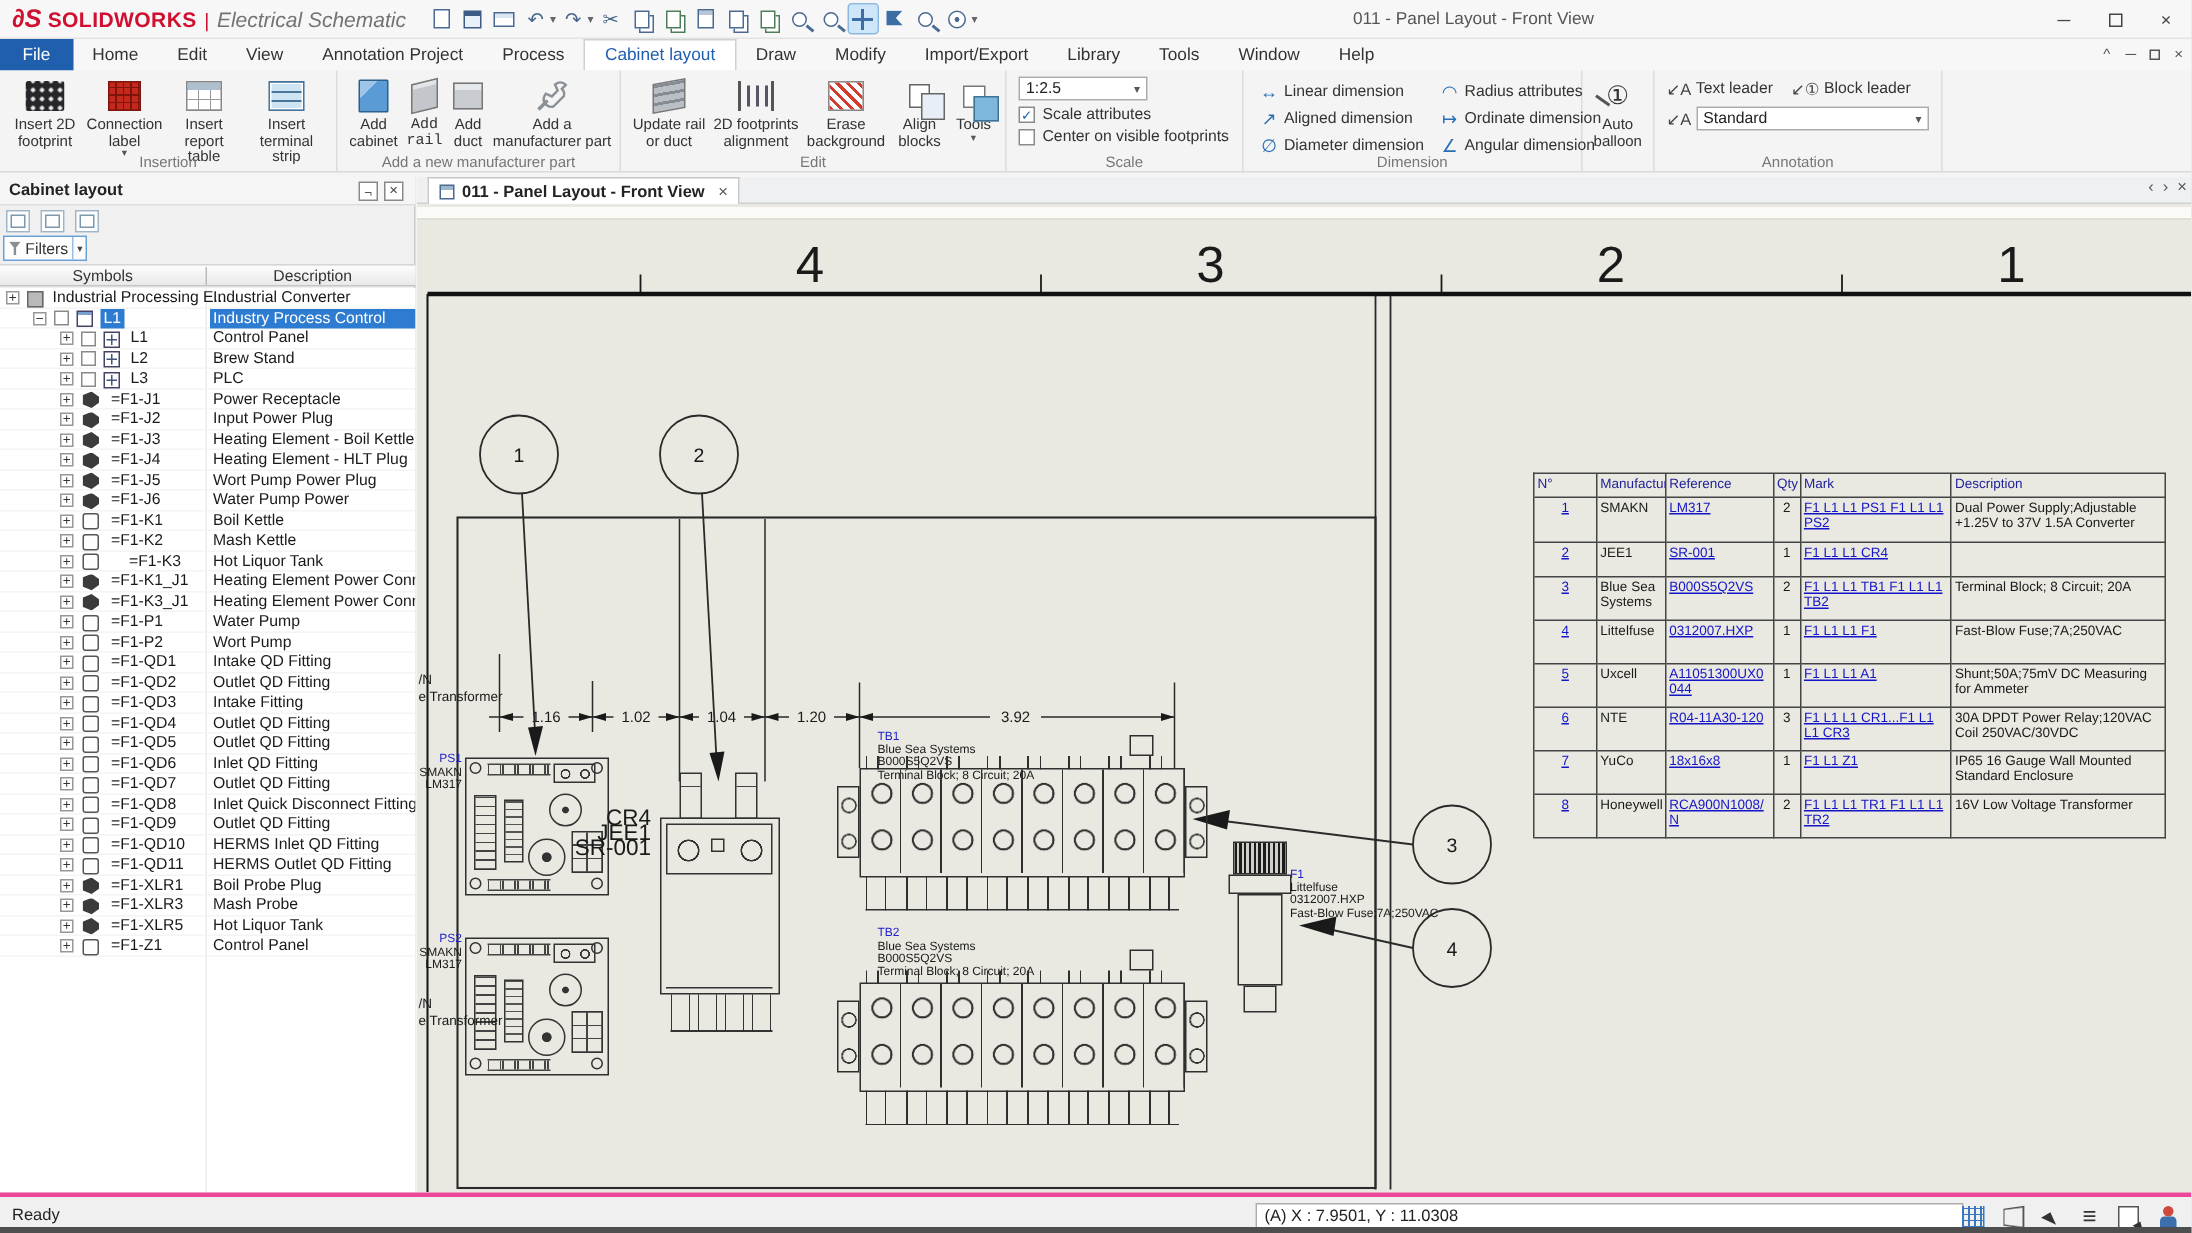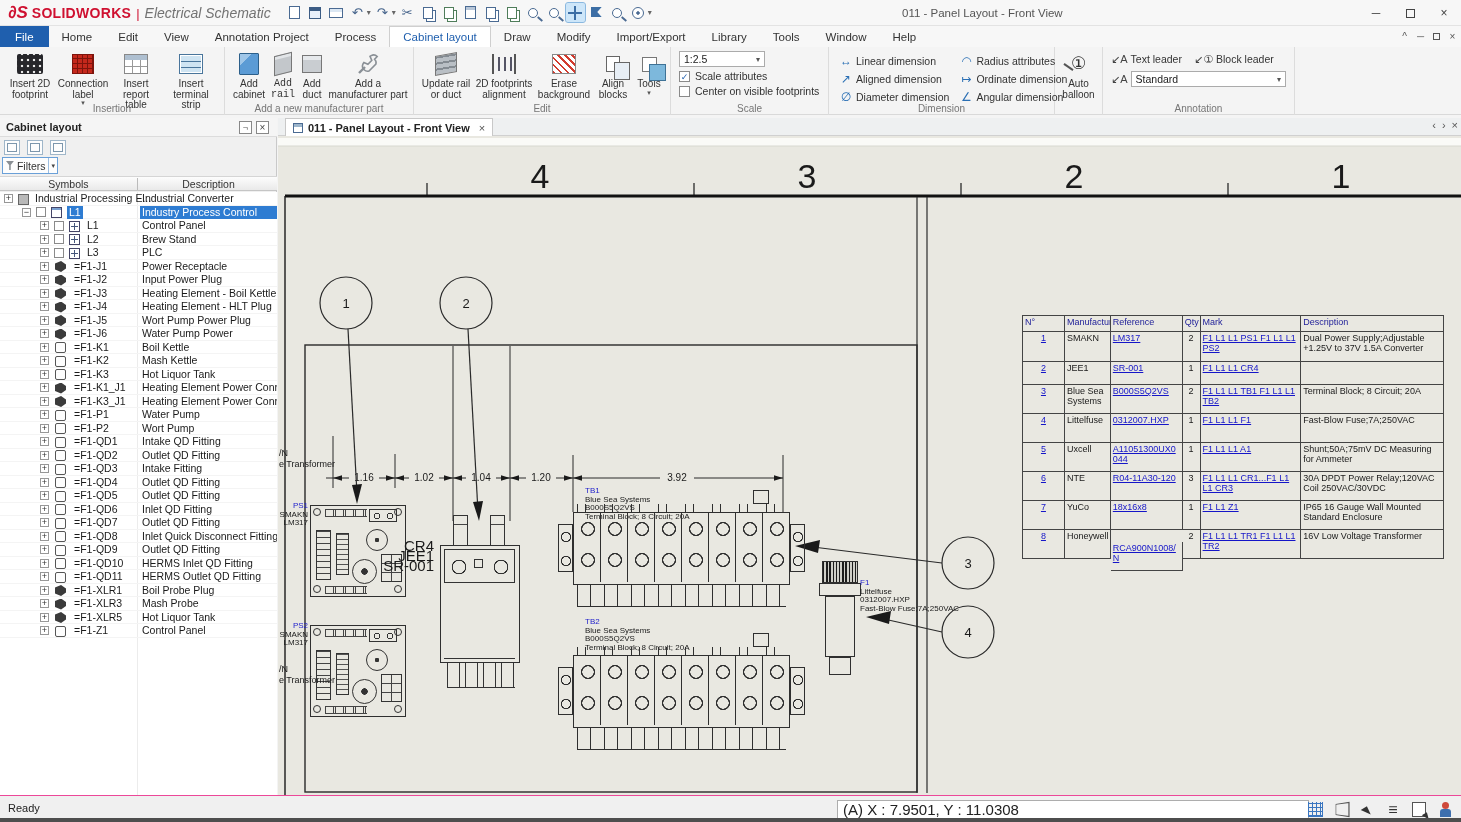--- a/index.html
+++ b/index.html
@@ -141,23 +141,23 @@
   
   #bom{position:absolute;left:744px;top:179px;width:422px;border-left:1px solid #444;border-top:1px solid #444;background:#e9e8e1}
   .bomr{display:flex}
   .bomc{border-right:1px solid #444;border-bottom:1px solid #444;font-size:9px;line-height:10px;padding:1px 2px;color:#1a1a1a;overflow:hidden}
   .bomh .bomc{color:#22229a;height:16px}
   .lk{color:#1515c8;text-decoration:underline}
   .cc0{text-align:center}
   .wrapall{word-break:break-all}
 
   
-  #statusbar{position:absolute;left:0;top:795px;width:1461px;height:27px;background:#f0f0f0;border-top:1px solid #ec4899}
+  #statusbar{position:absolute;left:0;top:795px;width:1461px;height:27px;background:#f0f0f0;border-top:3px solid #ec4899}
   #sb-ready{position:absolute;left:8px;top:6px;font-size:11px;color:#222}
-  #sb-coords{position:absolute;left:837px;top:4px;width:472px;height:19px;background:#fff;border:1px solid #adadad;font-size:15px;color:#222;line-height:17px;padding-left:5px}
+  #sb-coords{position:absolute;left:837px;top:4px;width:472px;height:19px;background:#fff;border:1px solid #adadad;font-size:11px;color:#222;line-height:17px;padding-left:5px}
   #sb-icons{position:absolute;right:4px;top:2px;display:flex;gap:2px}
   .sico{width:24px;height:23px;display:flex;align-items:center;justify-content:center;border:1px solid transparent}
   .sico i{display:block;position:relative;font-style:normal}
   i.s-grid{width:15px;height:15px;background:repeating-linear-gradient(90deg,#3b76c0 0 1px,transparent 1px 4px),repeating-linear-gradient(0deg,#3b76c0 0 1px,transparent 1px 4px);border-right:1px solid #3b76c0;border-bottom:1px solid #3b76c0}
   i.s-view{width:15px;height:13px;border:1.5px solid #555;transform:perspective(20px) rotateY(-25deg)}
   i.s-cursor{width:0;height:0;border-left:6px solid #333;border-top:4px solid transparent;border-bottom:7px solid transparent;transform:rotate(-65deg)}
   i.s-list{color:#333;font-size:16px;line-height:14px}
   i.s-sheet{width:14px;height:15px;border:1.5px solid #555;background:#fff}
   i.s-sheet::after{content:"";position:absolute;right:-4px;bottom:-3px;width:0;height:0;border-left:5px solid #333;border-top:3px solid transparent;border-bottom:5px solid transparent;transform:rotate(-60deg)}
   i.s-user{width:10px;height:15px}
@@ -527,21 +527,21 @@
         </div>
         <div class="trow" style="top: 162px;">
           <span class="exp" style="left: 40px;">+</span>
           <span class="ico ti-box" style="left: 55px;"></span>
           <span class="lbl" style="left: 72px;">=F1-K2</span>
           <span class="desc">Mash Kettle</span>
         </div>
         <div class="trow" style="top: 175.5px;">
           <span class="exp" style="left: 40px;">+</span>
           <span class="ico ti-box" style="left: 55px;"></span>
-          <span class="lbl" style="left: 72px; text-align: center;">=F1-K3</span>
+          <span class="lbl" style="left: 84px; text-align: center;">=F1-K3</span>
           <span class="desc">Hot Liquor Tank</span>
         </div>
         <div class="trow" style="top: 189px;">
           <span class="exp" style="left: 40px;">+</span>
           <span class="ico ti-plug" style="left: 55px;"></span>
           <span class="lbl" style="left: 72px;">=F1-K1_J1</span>
           <span class="desc">Heating Element Power Conne...</span>
         </div>
         <div class="trow" style="top: 202.5px;">
           <span class="exp" style="left: 40px;">+</span>
@@ -807,21 +807,21 @@
           <div class="bomc lk cc0" style="width: 42px; height: 29px;">7</div>
           <div class="bomc " style="width: 46px; height: 29px;">YuCo</div>
           <div class="bomc lk wrapall" style="width: 72px; height: 29px;">18x16x8</div>
           <div class="bomc cc0" style="width: 18px; height: 29px;">1</div>
           <div class="bomc lk" style="width: 101px; height: 29px;">F1 L1 Z1</div>
           <div class="bomc " style="width: 143px; height: 29px;">IP65 16 Gauge Wall Mounted Standard Enclosure</div>
         </div>
         <div class="bomr" style="height: 29px;">
           <div class="bomc lk cc0" style="width: 42px; height: 29px;">8</div>
           <div class="bomc " style="width: 46px; height: 29px;">Honeywell</div>
-          <div class="bomc lk wrapall" style="width: 72px; height: 29px; margin-top: 12px;">RCA900N1008/N</div>
+          <div class="bomc lk wrapall" style="width: 72px; height: 29px;">RCA900N1008/N</div>
           <div class="bomc cc0" style="width: 18px; height: 29px;">2</div>
           <div class="bomc lk" style="width: 101px; height: 29px;">F1 L1 L1 TR1 F1 L1 L1 TR2</div>
           <div class="bomc " style="width: 143px; height: 29px;">16V Low Voltage Transformer</div>
         </div>
       </div>
 
     <div class="clabel ra" style="left:0;top:366;left:0px;top:366px;width:30px">
       <div class="cid">PS1</div>
       <div>SMAKN</div>
       <div>LM317</div>

